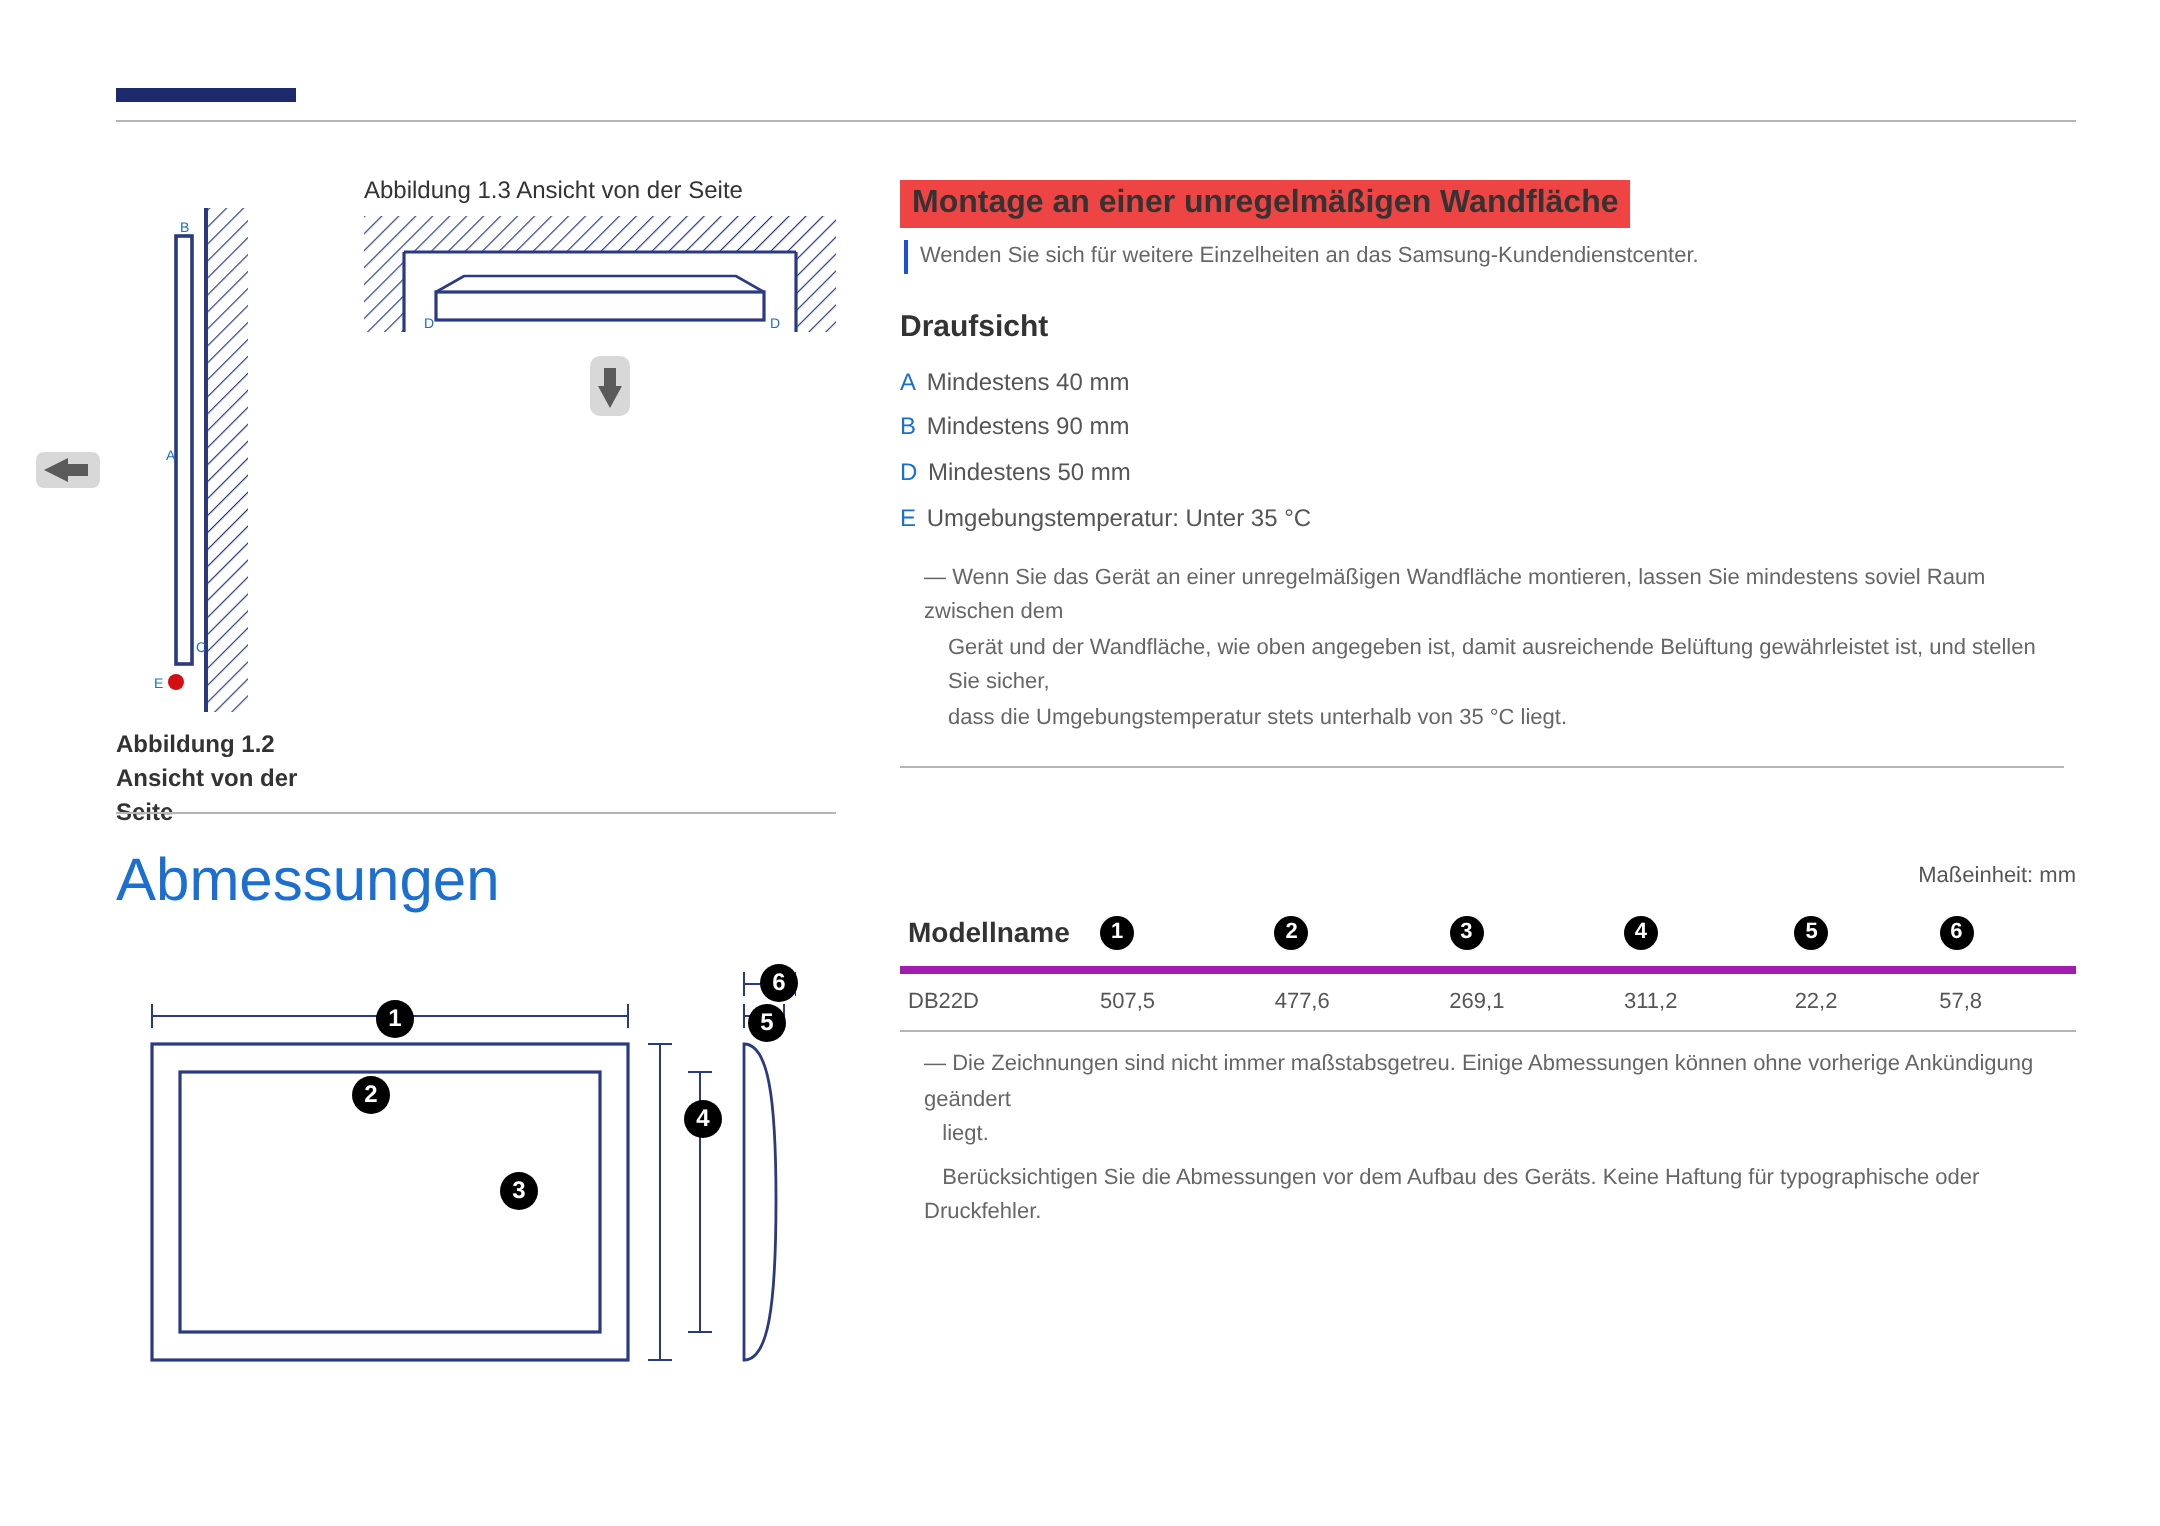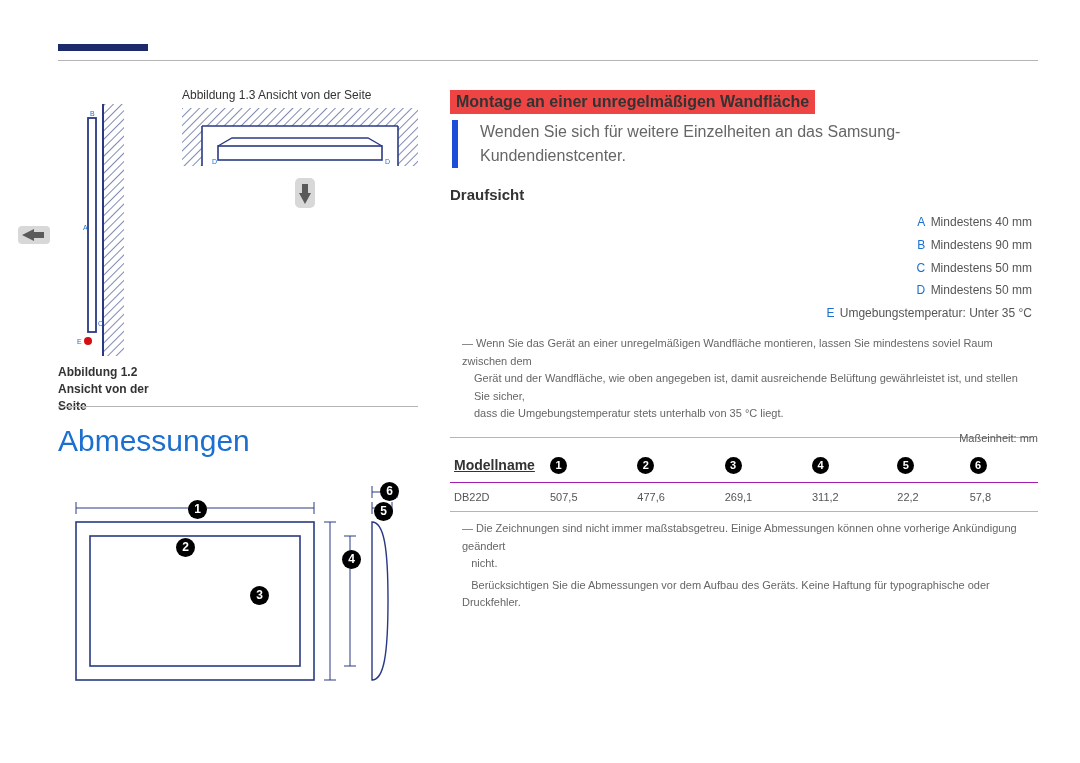--- a/index.html
+++ b/index.html
@@ -98,38 +98,37 @@
   .hlt-title {
     display: inline-block;
     background: #ef4444;
     font-size: 16px;
     font-weight: bold;
     color: #333;
     padding: 3px 6px 3px 6px;
   }
   .note-dash {
     margin-top: 6px;
-    font-size: 16px;
+    font-size: 11px;
     color: #666;
     line-height: 1.5;
-    border-left: 6px solid #1d4ed8;
-    padding-left: 22px;
+    border-left: 2px solid #1d4ed8;
+    padding-left: 6px;
     margin-left: 2px;
   }
   .subheading {
     margin-top: 18px;
     font-size: 15px;
     font-weight: bold;
     color: #333;
   }
   .spec-list {
     margin-top: 8px;
     font-size: 12px;
     line-height: 1.9;
-    text-align: right;
   }
   .spec-list .k { color: #1b6fd0; font-weight: normal; margin-right: 2px; }
   .spec-list .v { color: #555; }
   .long-note {
     margin-top: 10px;
     font-size: 11px;
     color: #666;
     line-height: 1.6;
     padding-left: 12px;
   }
@@ -165,26 +164,25 @@
     width: 100%;
     border-collapse: collapse;
     font-size: 12px;
     color: #555;
   }
   table.dim th, table.dim td {
     text-align: left;
     padding: 8px 4px;
   }
   table.dim .hrow th {
-    border-bottom: 1px solid #a21caf;
+    border-bottom: 4px solid #a21caf;
     font-weight: bold;
     color: #333;
     font-size: 14px;
     vertical-align: middle;
-    text-decoration: underline;
   }
   table.dim .hrow th:first-child { width: 96px; }
   table.dim .drow td {
     border-bottom: 1px solid #b5b5b5;
     font-size: 11px;
     margin-left: 24px;
   }
   .circ-num {
     display: inline-block;
     width: 17px; height: 17px;
@@ -282,21 +280,20 @@
 
 <div class="section-title">Abmessungen</div>
 
 <div class="right-col">
   <span class="hlt-title">Montage an einer unregelmäßigen Wandfläche</span>
   <div class="note-dash">Wenden Sie sich für weitere Einzelheiten an das Samsung-Kundendienstcenter.</div>
   <div class="subheading">Draufsicht</div>
   <div class="spec-list">
     <div><span class="k">A</span> <span class="v">Mindestens 40 mm</span></div>
     <div><span class="k">B</span> <span class="v">Mindestens 90 mm</span></div>
-    <div><span class="k">C</span> <span class="v">Mindestens 50 mm</span></div>
     <div><span class="k">D</span> <span class="v">Mindestens 50 mm</span></div>
     <div><span class="k">E</span> <span class="v">Umgebungstemperatur: Unter 35 °C</span></div>
   </div>
   <div class="long-note">
     ― <span>Wenn Sie das Gerät an einer unregelmäßigen Wandfläche montieren, lassen Sie mindestens soviel Raum zwischen dem</span>
     <span class="indent">Gerät und der Wandfläche, wie oben angegeben ist, damit ausreichende Belüftung gewährleistet ist, und stellen Sie sicher,</span>
     <span class="indent">dass die Umgebungstemperatur stets unterhalb von 35 °C liegt.</span>
   </div>
   <div class="right-divider"></div>
 </div>
@@ -354,16 +351,16 @@
       <td>477,6</td>
       <td>269,1</td>
       <td>311,2</td>
       <td>22,2</td>
       <td>57,8</td>
     </tr>
   </tbody>
     </table>
   <div class="footnotes">
     <div class="item">― <span>Die Zeichnungen sind nicht immer maßstabsgetreu. Einige Abmessungen können ohne vorherige Ankündigung geändert</span><br>
-      &nbsp;&nbsp;&nbsp;<span>nicht.</span></div>
+      &nbsp;&nbsp;&nbsp;<span>liegt.</span></div>
     <div class="item">&nbsp;&nbsp;&nbsp;<span>Berücksichtigen Sie die Abmessungen vor dem Aufbau des Geräts. Keine Haftung für typographische oder Druckfehler.</span></div>
   </div>
 </div>
 
 </body></html>

